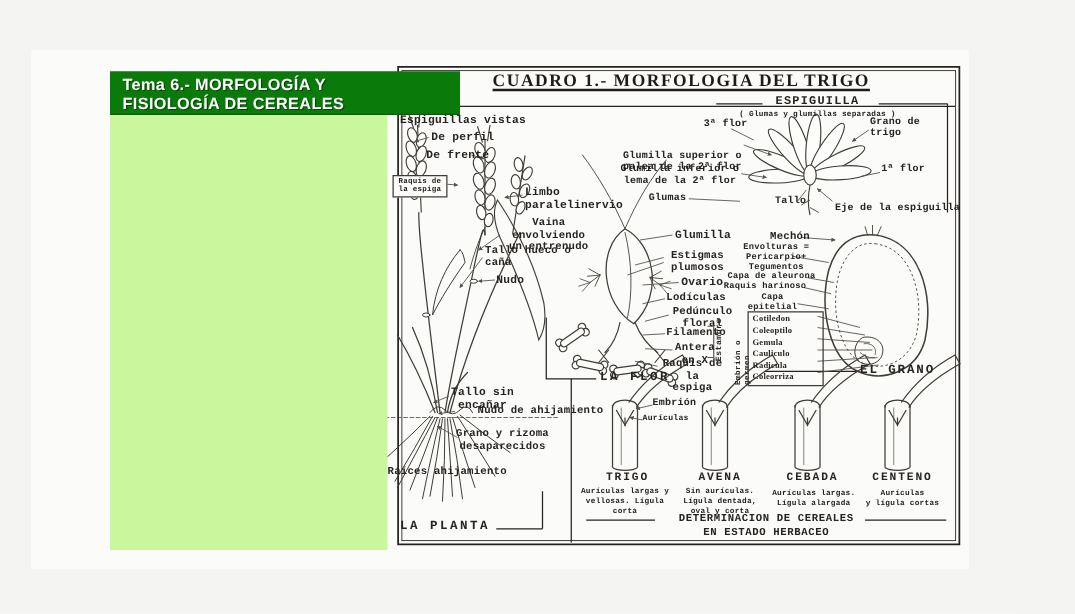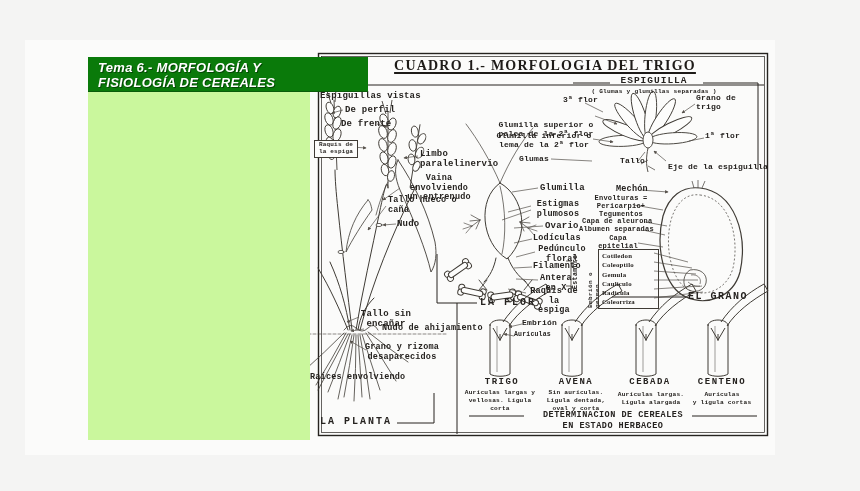--- a/index.html
+++ b/index.html
@@ -7,21 +7,21 @@
     width:860px;height:491px;position:relative;overflow:hidden;
     background:#f4f4f3;
     font-family:"Liberation Serif",serif;
   }
   .paper{position:absolute;left:25px;top:40px;width:750px;height:415px;background:#fbfbfa}
   .green-band{
     position:absolute;left:88px;top:57px;width:280px;height:34px;
     background:#0a7a0a;border-bottom:1px solid #0a5c0a;z-index:6;
   }
   .green-band-text{
-    font-family:"Liberation Sans",sans-serif;font-style:italic;font-weight:bold;
+    font-family:"Liberation Sans",sans-serif;font-weight:bold;
     font-size:13px;line-height:1.18;color:#ffffff;padding:3px 0 0 10px;
     white-space:pre-line;text-shadow:1px 1px 0 #054705;letter-spacing:.3px;
   }
   .green-panel{position:absolute;left:88px;top:91px;width:222px;height:349px;background:#caf79d;z-index:5}
   svg.art{position:absolute;left:0;top:0;z-index:2}
   .lbl{
     position:absolute;z-index:4;font-family:Liberation Mono, monospace;font-weight:bold;
     color:#262320;font-size:8px;line-height:1.14;white-space:pre-line;letter-spacing:.2px;
   }
   .c{text-align:center}
@@ -279,21 +279,21 @@
 <div class="lbl s85 c" style="left:396px;top:174px;width:86px">Vaina envolviendo
 un entrenudo</div>
 <div class="lbl s85" style="left:388px;top:196px">Tallo hueco o
 caña</div>
 <div class="lbl s9" style="left:397px;top:219px">Nudo</div>
 <div class="lbl s9 c" style="left:360px;top:309px;width:52px">Tallo sin
 encañar</div>
 <div class="lbl s85" style="left:382px;top:324px">Nudo de ahijamiento</div>
 <div class="lbl s85 c" style="left:362px;top:343px;width:80px">Grano y rizoma
 desaparecidos</div>
-<div class="lbl s85" style="left:310px;top:373px">Raíces envolviendo</div>
+<div class="lbl s85" style="left:310px;top:373px">Raíces ahijamiento</div>
 <div class="lbl sec" style="left:320px;top:416px">LA PLANTA</div>
 
 <div class="lbl esp-title c" style="left:606px;top:76px;width:96px">ESPIGUILLA</div>
 <div class="lbl s62 c" style="left:588px;top:88px;width:132px">( Glumas y glumillas separadas )</div>
 <div class="lbl" style="left:563px;top:95px">3ª flor</div>
 <div class="lbl" style="left:696px;top:93px">Grano de
 trigo</div>
 <div class="lbl c" style="left:498px;top:120px;width:96px">Glumilla superior o
 palea de la 2ª flor</div>
 <div class="lbl c" style="left:496px;top:131px;width:96px">Glumilla inferior o
@@ -316,21 +316,21 @@
 <div class="lbl s65 vert" style="left:572px;top:247px;height:42px">Estambre</div>
 <div class="lbl s85 c" style="left:524px;top:287px;width:60px">Raquis de la
 espiga</div>
 <div class="lbl sec" style="left:480px;top:297px">LA FLOR</div>
 
 <div class="lbl s85" style="left:616px;top:185px">Mechón</div>
 <div class="lbl s7 c" style="left:590px;top:195px;width:62px">Envolturas =
 Pericarpio+
 Tegumentos</div>
 <div class="lbl s7" style="left:582px;top:218px">Capa de aleurona</div>
-<div class="lbl s7" style="left:579px;top:226px">Albumen separadas</div>
+<div class="lbl s7" style="left:579px;top:226px">Raquis harinoso</div>
 <div class="lbl s7 c" style="left:596px;top:235px;width:44px">Capa
 epitelial</div>
 <div class="lbl s6 vert" style="left:588px;top:250px;height:58px">Embrión o germen</div>
 <div class="parts">
   <div>Cotiledon</div>
   <div>Coleoptilo</div>
   <div>Gemula</div>
   <div>Cauliculo</div>
   <div>Radicula</div>
   <div>Coleorriza</div>

